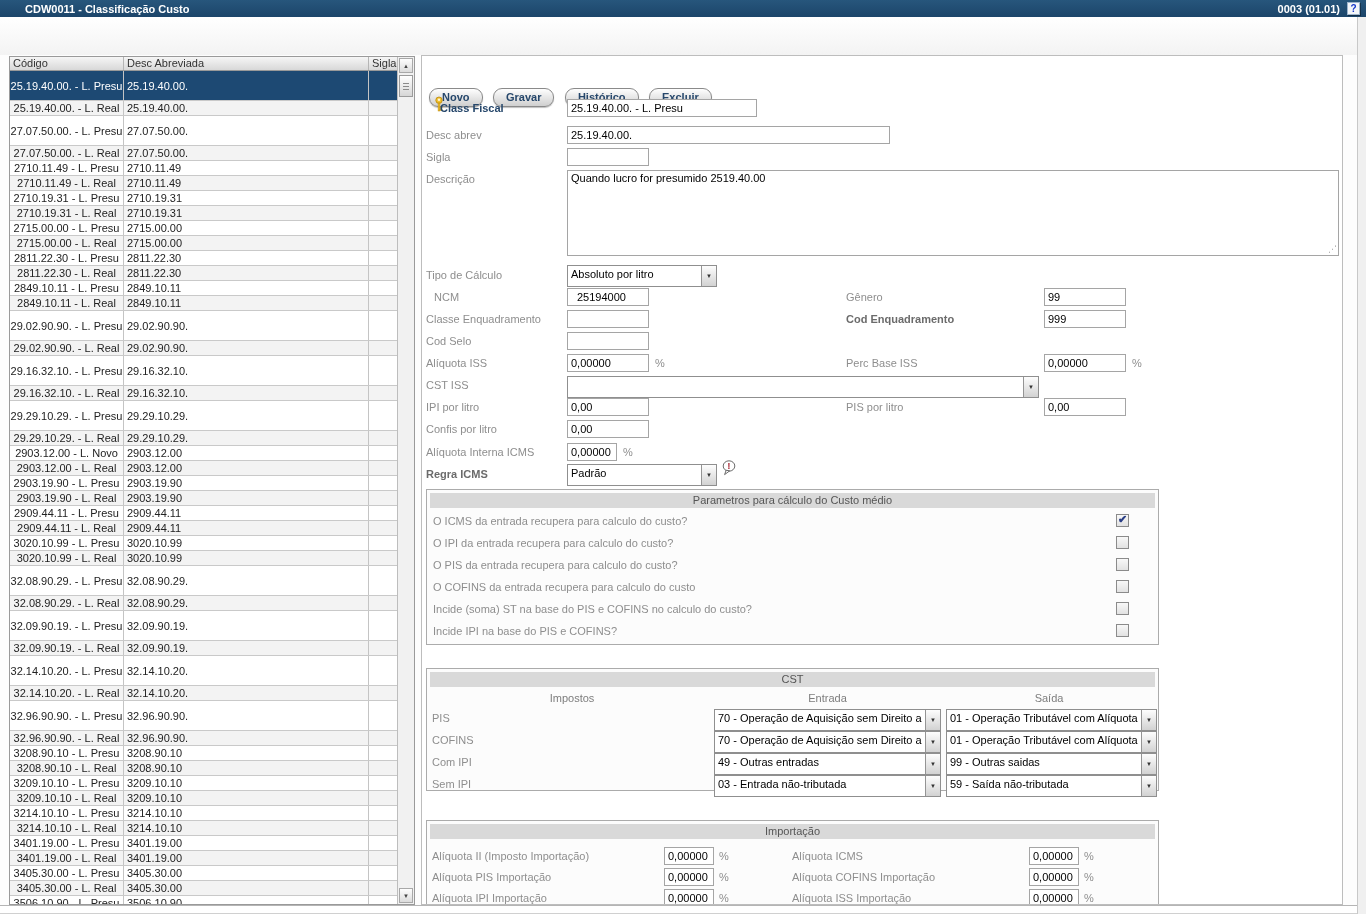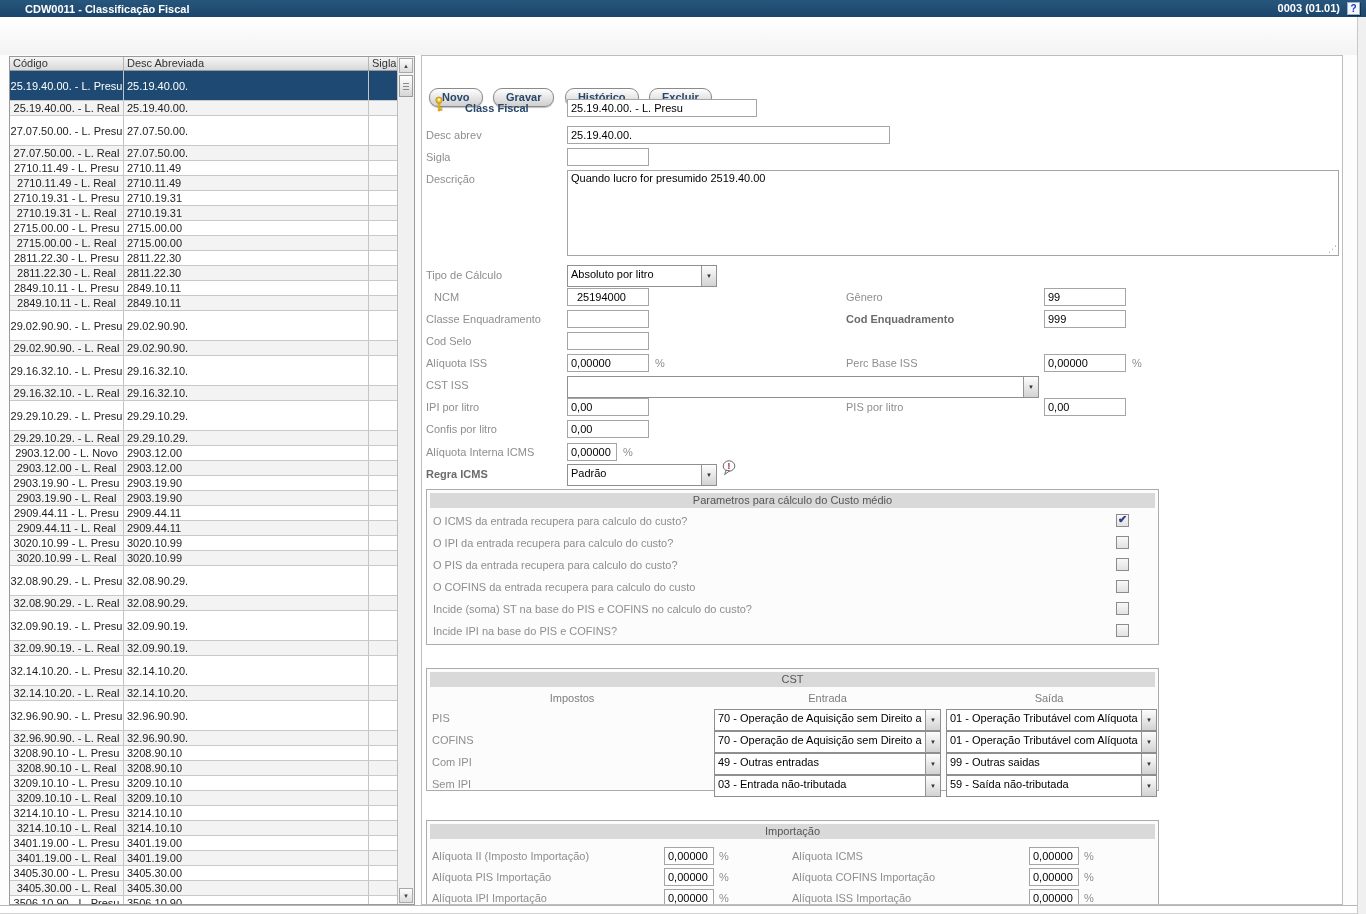--- a/index.html
+++ b/index.html
@@ -5,21 +5,21 @@
   * { box-sizing: border-box; margin: 0; padding: 0; }
   html,body { width:1366px; height:914px; overflow:hidden; background:#fff;
     font-family:"Liberation Sans", sans-serif; }
   .page { position:relative; width:1366px; height:914px; background:#fdfdfd; }
 
   
   .titlebar { position:absolute; left:0; top:0; width:1366px; height:17px;
     background:linear-gradient(#27567c,#1c456a); color:#fff; display:flex;
     align-items:center; justify-content:space-between; padding:0 6px 0 25px; }
   .titlebar .wtitle { font-size:11px; font-weight:bold; }
-  .titlebar-right { display:flex; gap:7px;padding-left:19px; }
+  .titlebar-right { display:flex; align-items:center; gap:7px;padding-left:19px; }
   .titlebar-right .ver { font-size:11px; font-weight:bold; }
   .help-box { width:13px; height:13px; background:#f4f6f9; border:1px solid #9db4cc;
     color:#1536c9; font-size:10px; font-weight:bold; display:flex; align-items:center;
     justify-content:center; box-shadow:1px 1px 0 rgba(0,0,0,.35); }
   .topstrip { position:absolute; left:0; top:17px; width:1366px; height:38px;
     background:linear-gradient(#ffffff,#f3f3f3); }
 
   
   .grid-panel { position:absolute; left:9px; top:56px; width:406px; height:849px;
     border:1px solid #9a9a9a; background:#fff; overflow:hidden; }
@@ -101,21 +101,21 @@
 
   .keyicon { position:absolute; width:16px; height:17px; }
   .balloon { position:absolute; width:16px; height:17px; cursor:pointer; }
 </style>
 </head>
 <body>
 
 <div class="page">
 
   <div class="titlebar">
-    <span class="wtitle">CDW0011 - Classificação Fiscal</span>
+    <span class="wtitle">CDW0011 - Classificação Custo</span>
     <span class="titlebar-right">
       <span class="ver">0003 (01.01)</span>
       <span class="help-box">?</span>
     </span>
   </div>
   <div class="topstrip"></div>
 
   <div class="grid-panel">
     <div class="grid-table">
       <div class="grid-head">
@@ -429,21 +429,21 @@
         <button class="tb-btn">Excluir</button>
       </div>
 
     <svg class="keyicon" style="left:9px; top:40px;" viewBox="0 0 16 17">
       <circle cx="8" cy="4.2" r="3.2" fill="#f2c12e" stroke="#b8860b" stroke-width="0.8"></circle>
       <circle cx="8" cy="3.8" r="1.2" fill="#fff6d5"></circle>
       <rect x="7.1" y="7" width="1.8" height="8" fill="#f2c12e" stroke="#b8860b" stroke-width="0.5"></rect>
       <rect x="8.9" y="11" width="2.2" height="1.4" fill="#f2c12e" stroke="#b8860b" stroke-width="0.4"></rect>
       <rect x="8.9" y="13.2" width="2.2" height="1.4" fill="#f2c12e" stroke="#b8860b" stroke-width="0.4"></rect>
     </svg>
-    <span class="lbl navy" style="left:43px; top:46px;text-align:center;">Class Fiscal</span>
+    <span class="lbl navy" style="left:18px; top:46px;text-align:center;">Class Fiscal</span>
     <input class="tbox" style="left: 145px; top: 43px; width: 190px;" value="25.19.40.00. - L. Presu">
 
     <span class="lbl" style="left:4px; top:73px;">Desc abrev</span>
     <input class="tbox" style="left: 145px; top: 70px; width: 323px;" value="25.19.40.00.">
 
     <span class="lbl" style="left:4px; top:95px;">Sigla</span>
     <input class="tbox" style="left: 145px; top: 92px; width: 82px;" value="">
 
     <span class="lbl" style="left:4px; top:117px;">Descrição</span>
     <textarea class="tbox" style="left: 145px; top: 114px; width: 772px; height: 86px;">Quando lucro for presumido 2519.40.00</textarea>

